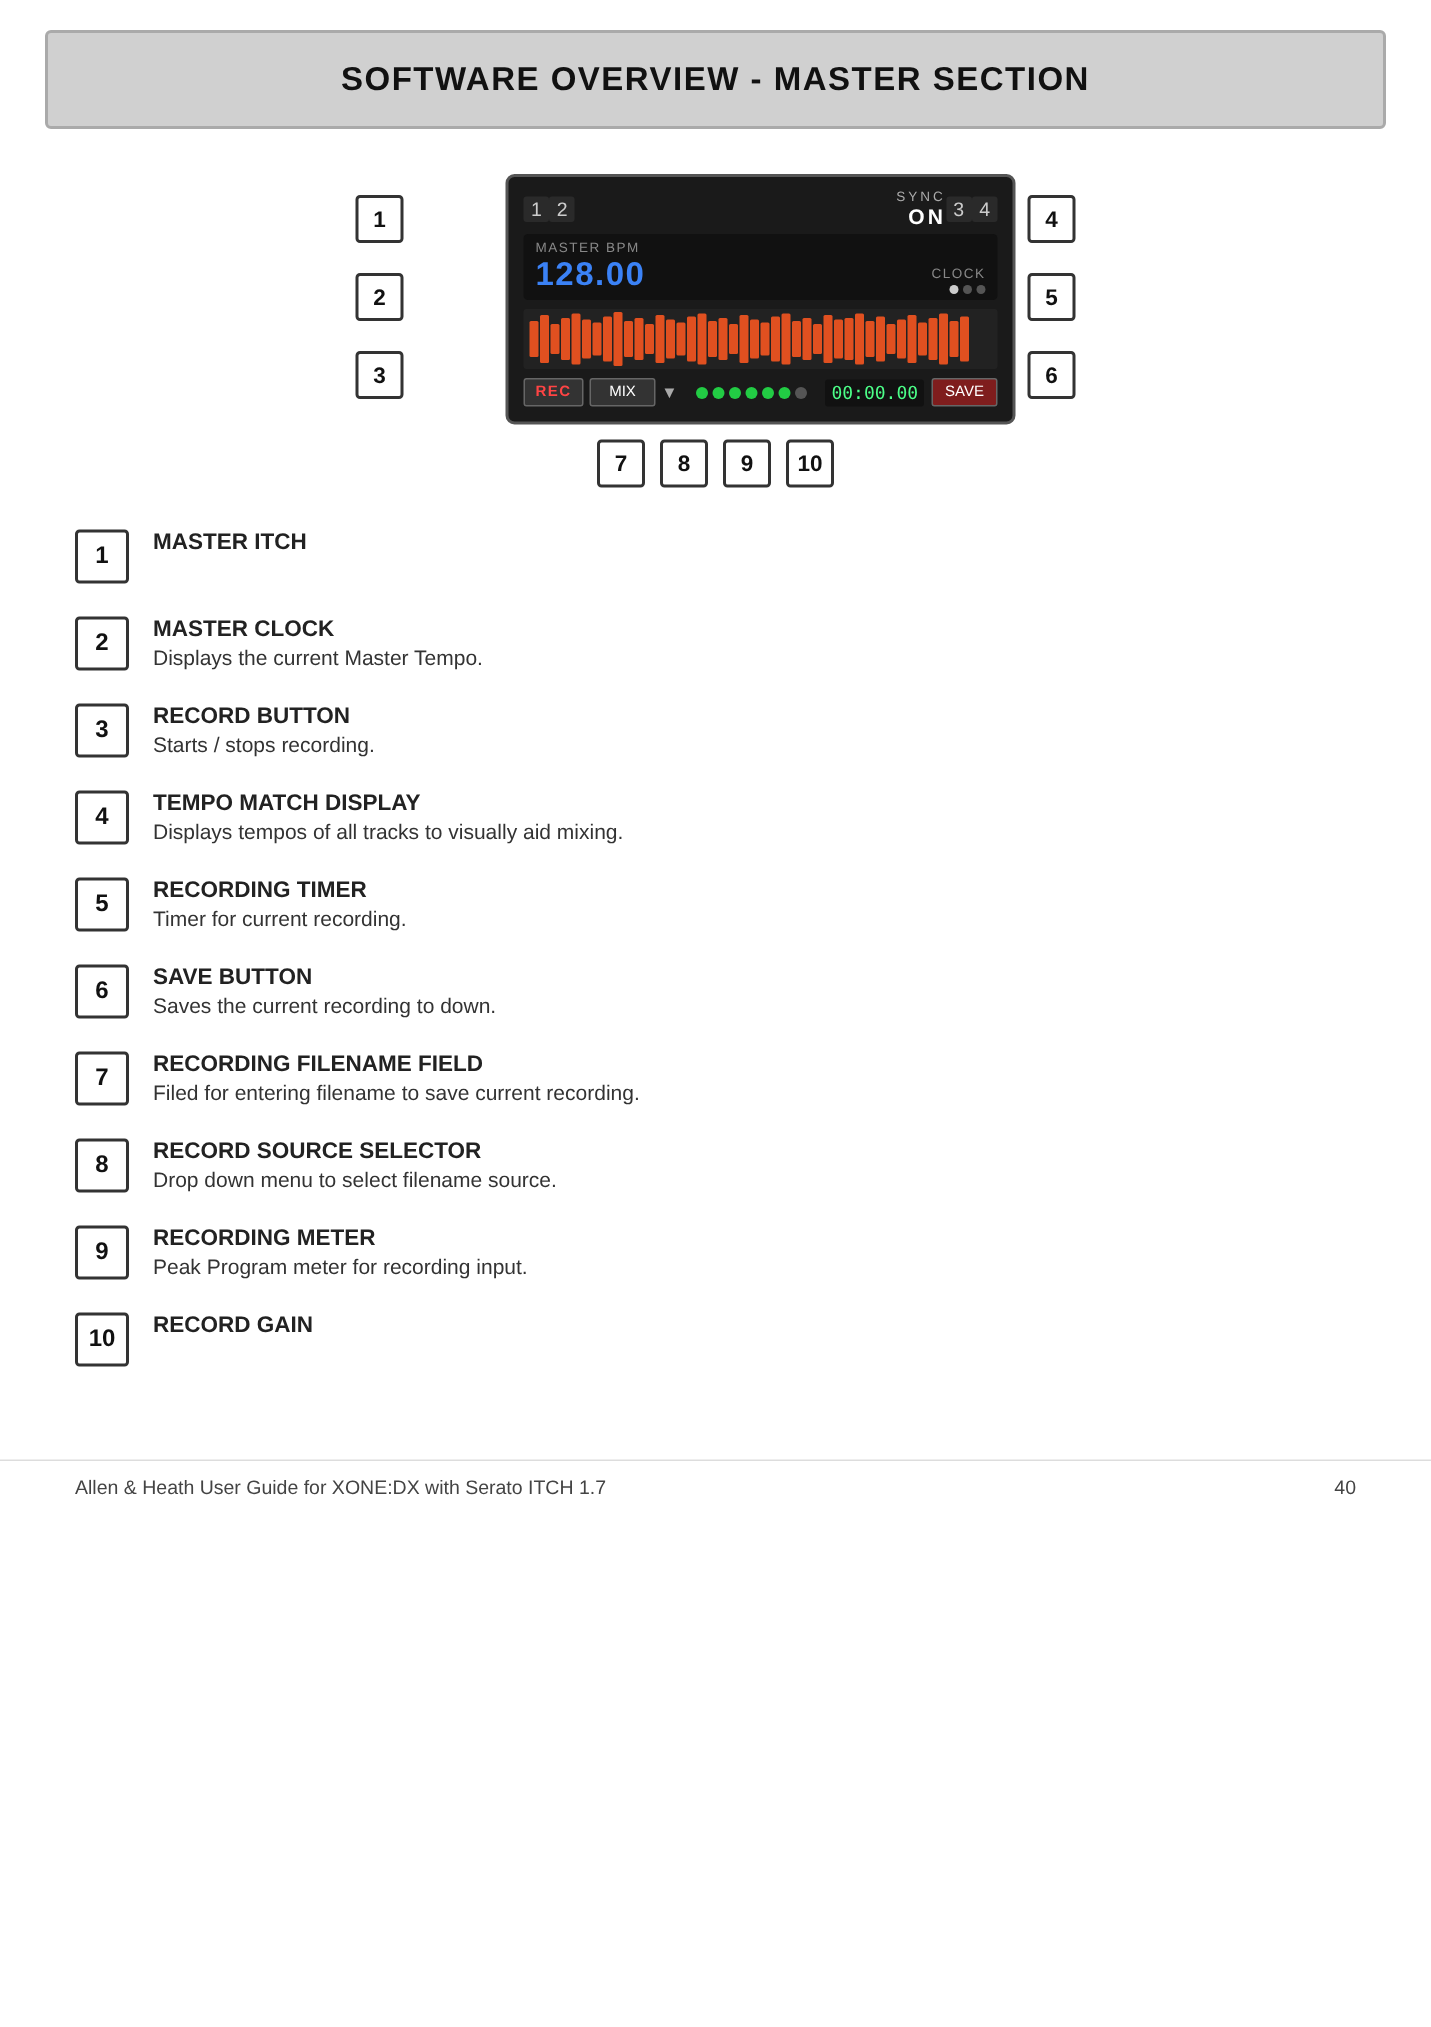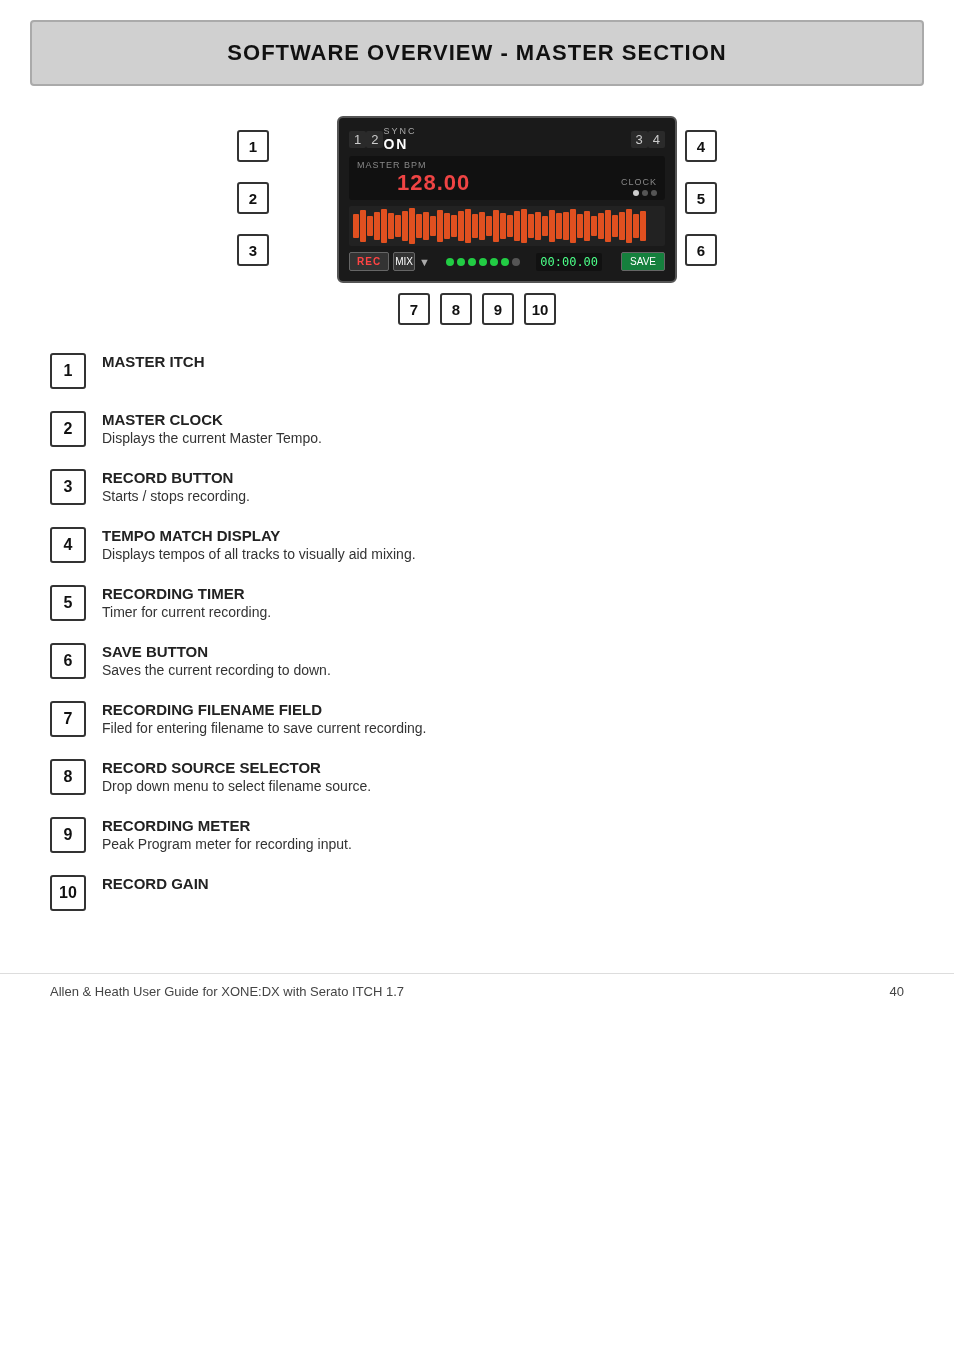--- a/index.html
+++ b/index.html
@@ -42,21 +42,21 @@
     
     .sync-row {
       display: flex;
       align-items: center;
       justify-content: space-between;
       margin-bottom: 4px;
     }
     .sync-on-area {
       display: flex;
       flex-direction: column;
-      align-items: flex-start;
+      align-items: flex-end;
       flex: 1;
     }
     .sync-label-small {
       color: #aaa;
       font-size: 9px;
       letter-spacing: 2px;
     }
     .sync-on-text {
       color: #fff;
       font-size: 14px;
@@ -81,25 +81,24 @@
       justify-content: space-between;
       align-items: flex-end;
     }
     .bpm-left { }
     .bpm-label {
       color: #888;
       font-size: 9px;
       letter-spacing: 1px;
     }
     .bpm-value {
-      color: #ef4444;
+      color: #3b82f6;
       font-size: 22px;
       font-weight: bold;
       letter-spacing: 1px;
-      margin-left: 40px;
     }
     .clock-area {
       display: flex;
       flex-direction: column;
       align-items: flex-end;
     }
     .clock-label {
       color: #888;
       font-size: 9px;
       letter-spacing: 1px;
@@ -157,21 +156,21 @@
       border-radius: 2px;
       border: 1px solid #666;
       cursor: pointer;
       letter-spacing: 1px;
     }
     .btn-rec.active { color: #ff4444; }
     .btn-mix {
       background: #333;
       color: #fff;
       font-size: 10px;
-      padding: 3px 1px;
+      padding: 3px 12px;
       border-radius: 2px;
       border: 1px solid #666;
       cursor: pointer;
     }
     .arrow-btn {
       color: #aaa;
       font-size: 11px;
     }
     .led-dots {
       display: flex;
@@ -188,28 +187,28 @@
     .led.green { background: #22cc44; }
     .timer-display {
       color: #4cff88;
       font-size: 12px;
       font-family: monospace;
       background: #111;
       padding: 2px 4px;
       border-radius: 2px;
     }
     .save-btn {
-      background: #15803d;
+      background: #7f1d1d;
       color: #fff;
       font-size: 10px;
       padding: 3px 8px;
       border-radius: 2px;
       border: 1px solid #666;
       cursor: pointer;
-      margin-left: 15px;
+      margin-left: 1px;
     }
 
     .num-box {
       width: 32px;
       height: 32px;
       border: 2px solid #333;
       border-radius: 3px;
       display: flex;
       align-items: center;
       justify-content: center;

